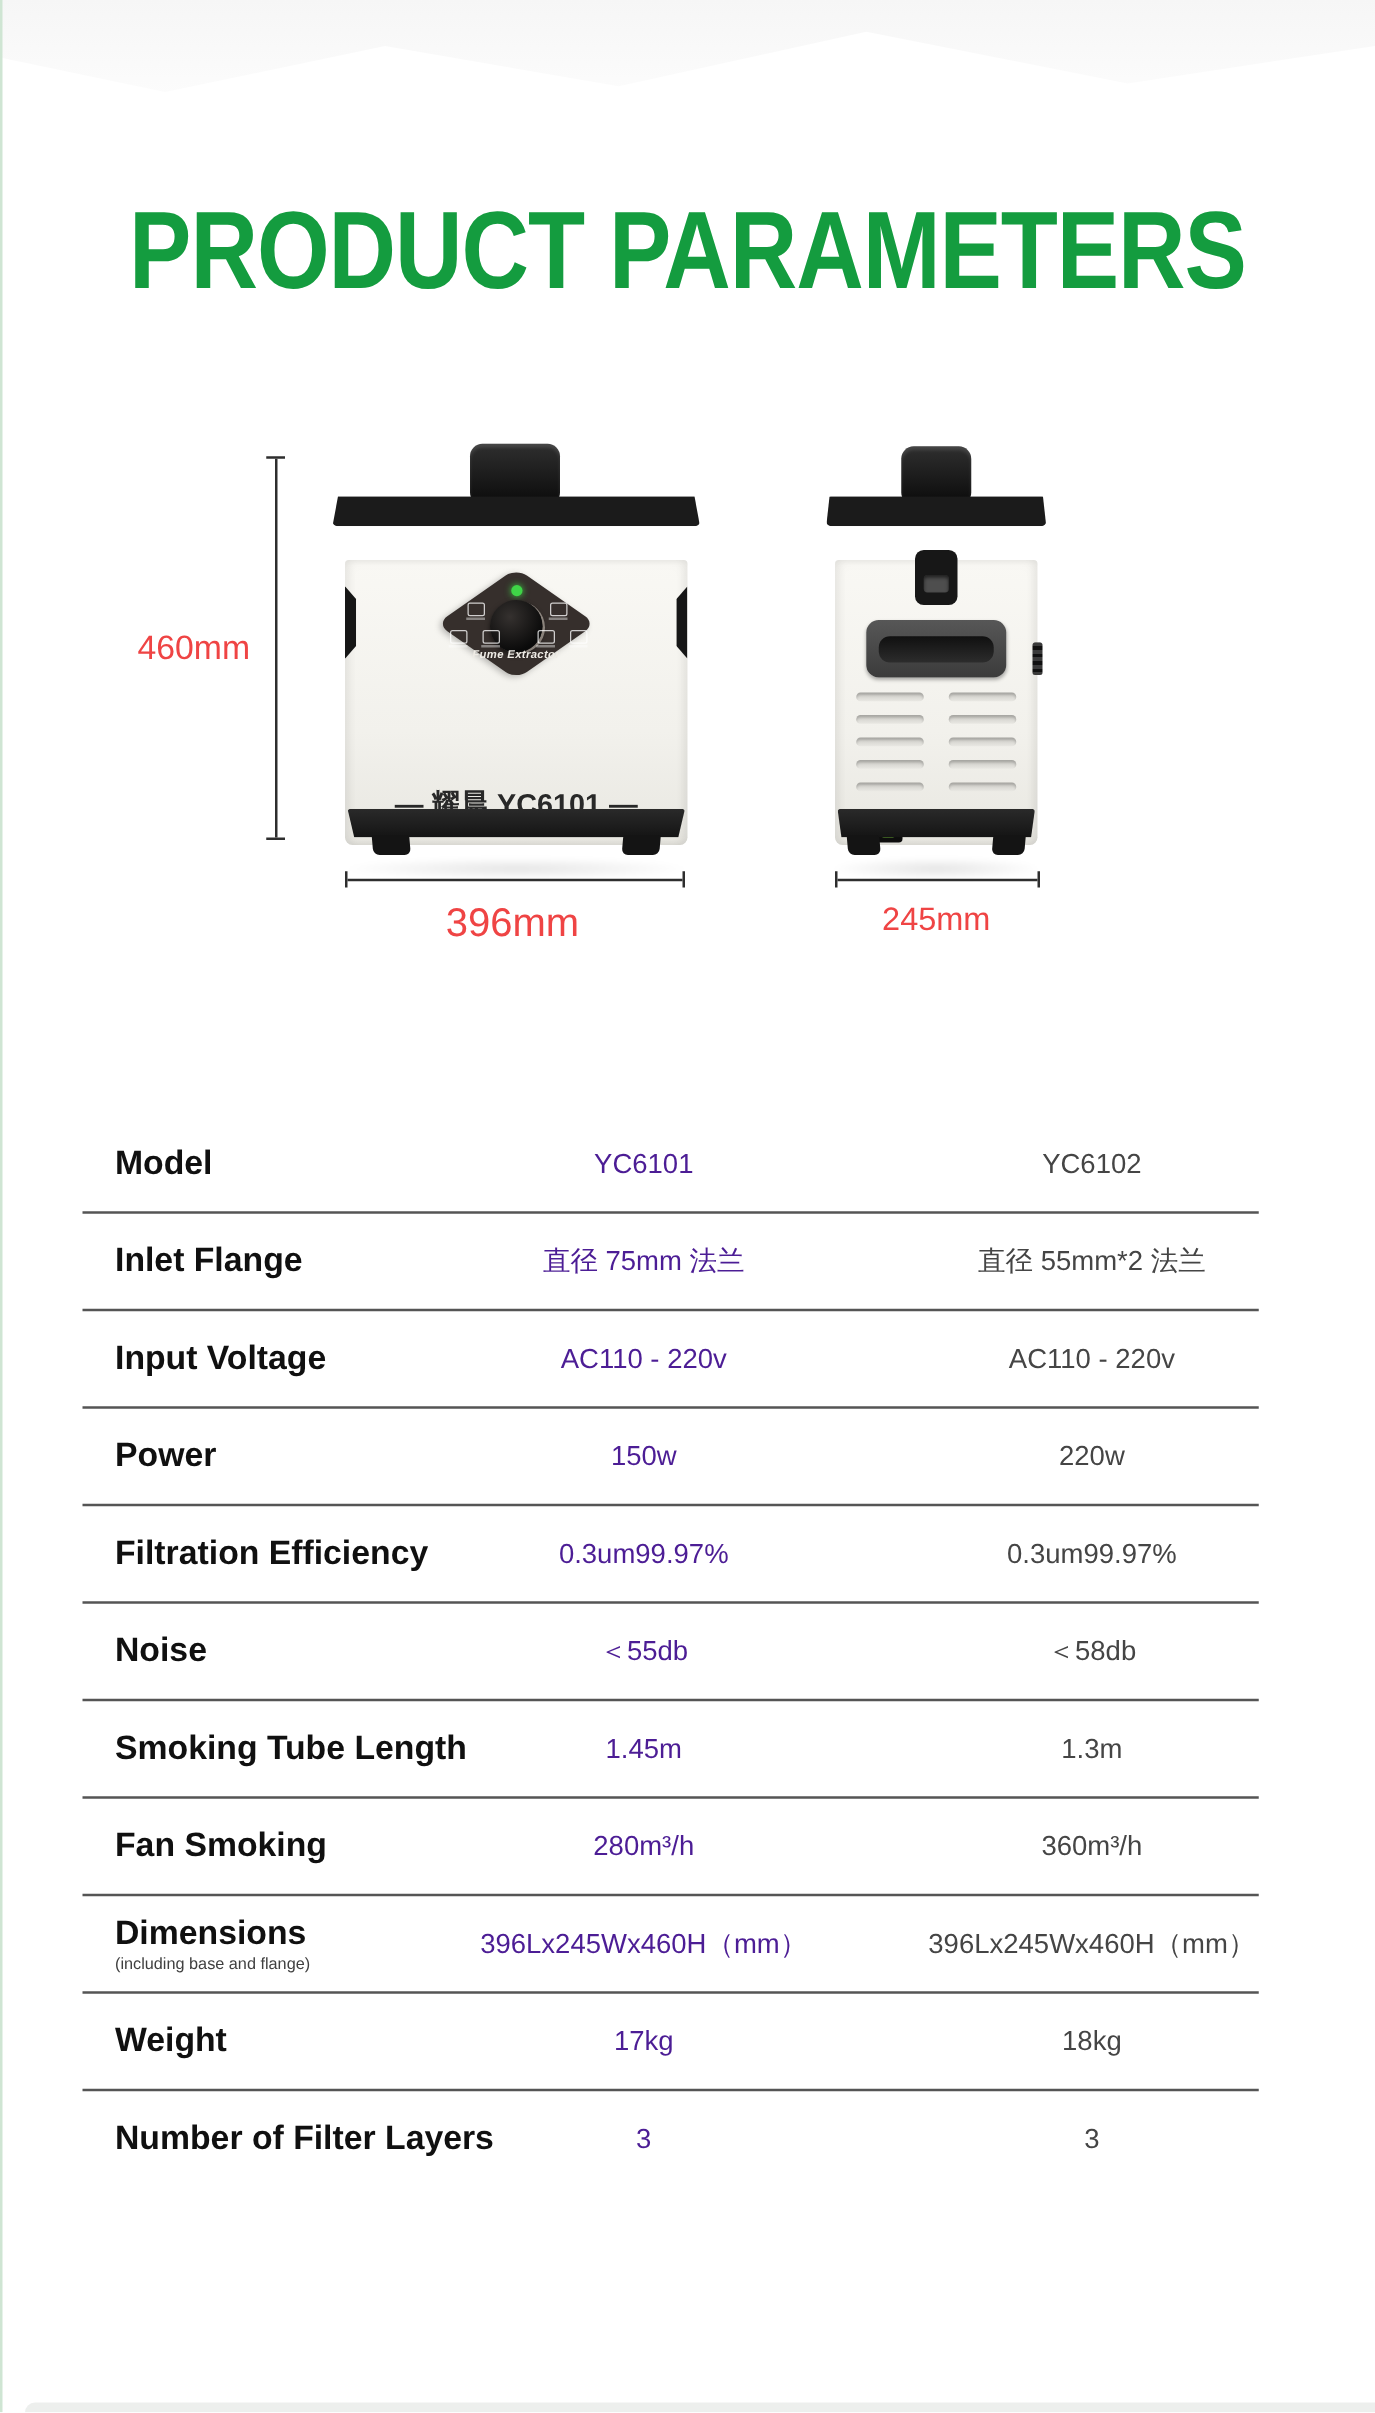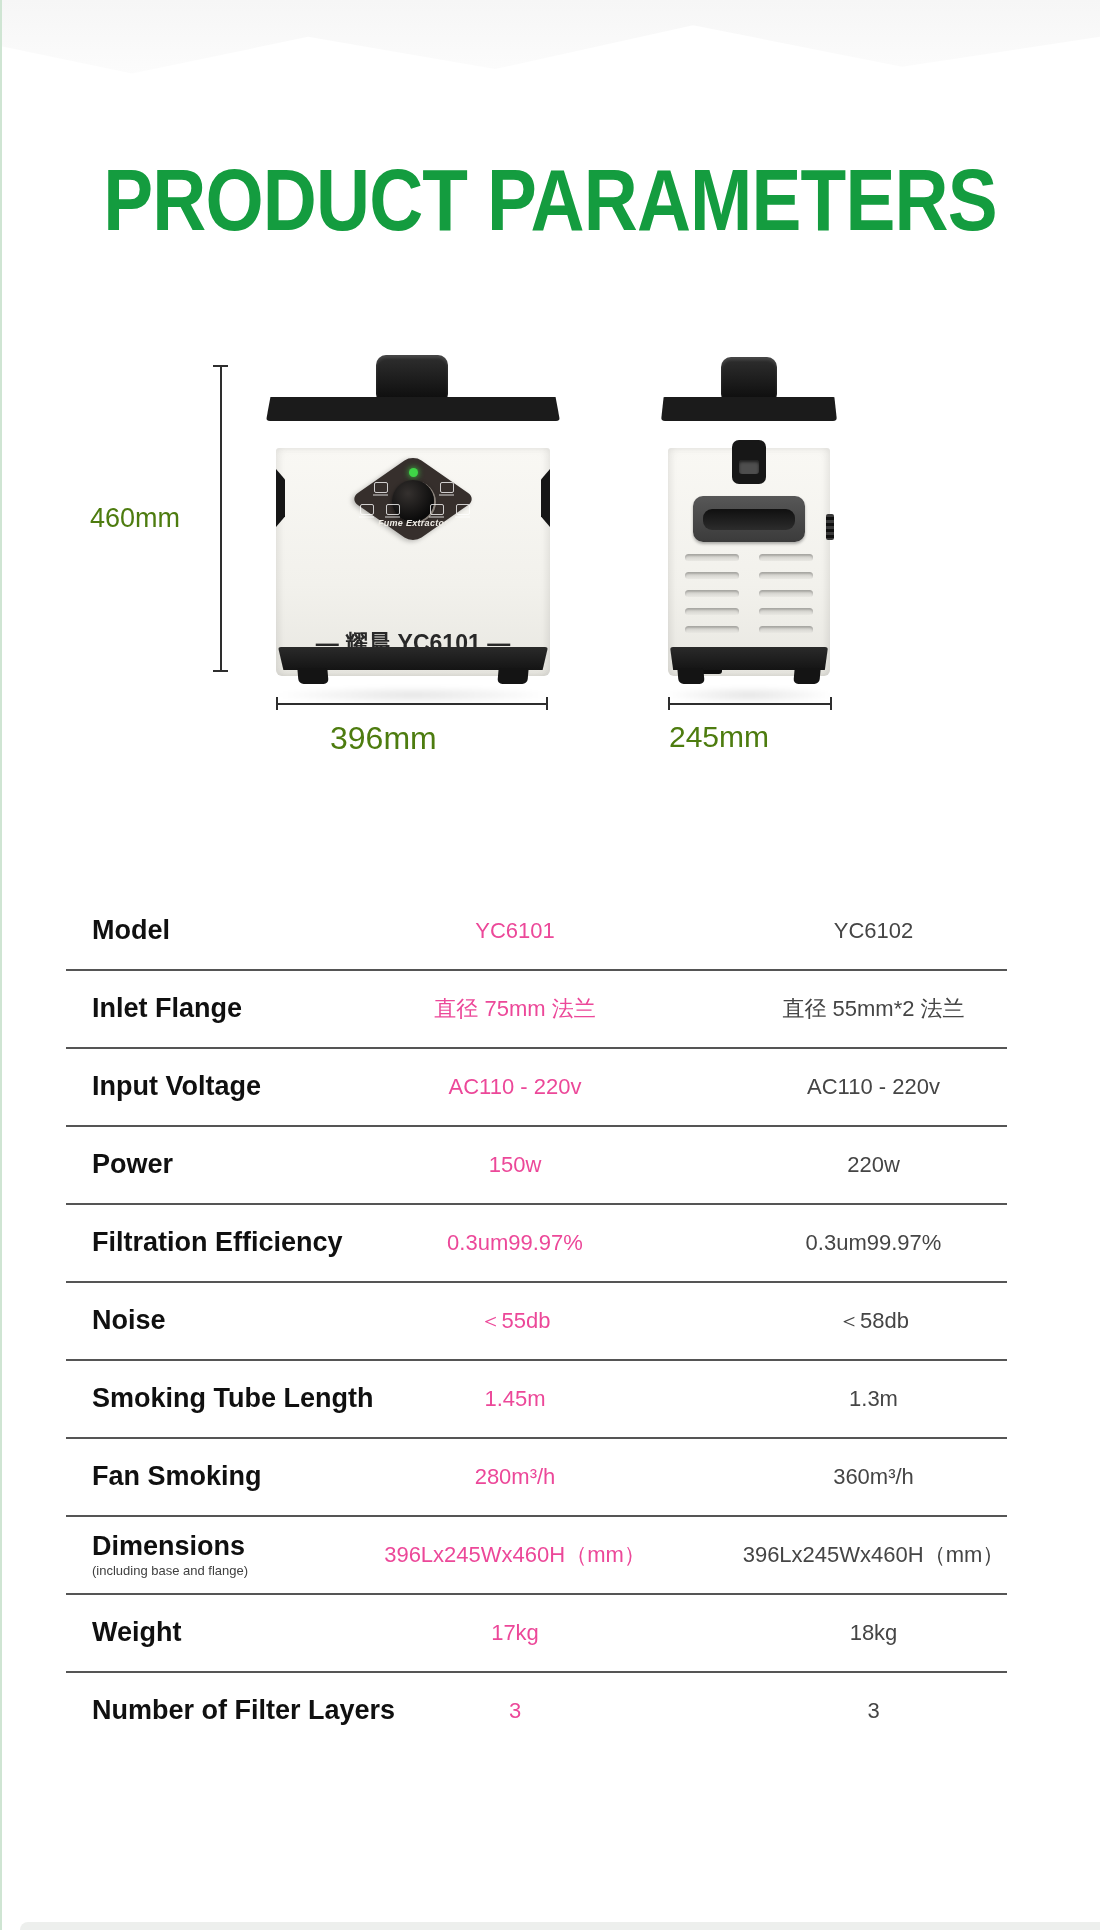--- a/index.html
+++ b/index.html
@@ -24,31 +24,31 @@
   }
 
   
   .figure{position:absolute;left:0;top:340px;width:1100px;height:440px;}
 
   .dim-v{
     position:absolute;left:213px;top:25px;width:15px;height:303px;
     border-top:2px solid #2e2e2e;border-bottom:2px solid #2e2e2e;
     background:linear-gradient(#2e2e2e,#2e2e2e) center/2px 100% no-repeat;
   }
-  .dim-label{position:absolute;font-size:27px;color:#4d7c0f;}
+  .dim-label{position:absolute;font-size:27px;color:#ef4444;text-align:center;}
   .h-label{left:90px;top:163px;width:130px;}
   .dim-h{
     position:absolute;top:357px;height:13px;
     border-left:2px solid #2e2e2e;border-right:2px solid #2e2e2e;
     background:linear-gradient(#2e2e2e,#2e2e2e) center/100% 2px no-repeat;
   }
   .dim-h.front{left:276px;width:268px;}
   .dim-h.side{left:668px;width:160px;}
   .w-label{left:330px;top:380px;width:160px;font-size:32px;}
-  .d-label{left:669px;top:380px;width:160px;font-size:30px;}
+  .d-label{left:669px;top:380px;width:160px;font-size:26px;}
 
   .unit{position:absolute;top:15px;}
   .unit-front{left:273px;width:280px;height:365px;}
   .unit-side{left:664px;width:170px;height:365px;}
 
   .cap{
     position:absolute;background:linear-gradient(180deg,#2f2f2f,#0b0b0b);
     border-radius:10px 10px 9px 9px;box-shadow:inset 0 3px 3px rgba(255,255,255,.12);
   }
   .unit-front .cap{left:103px;top:0;width:72px;height:48px;}
@@ -135,21 +135,21 @@
   .pswitch::before{content:'';position:absolute;left:7px;top:7px;width:3px;height:3px;
          background:#8a8a8a;border-radius:50%;box-shadow:0 7px 0 #8a8a8a;}
 
   
   .spec-table{position:absolute;left:66px;top:893px;width:941px;}
   .t-row{height:76px;display:flex;align-items:center;border-bottom:2px solid #555555;}
   .t-row.last{border-bottom:none;}
   .c-label{width:254px;flex:none;padding-left:26px;box-sizing:border-box;
         font-size:27px;font-weight:700;color:#101010;line-height:1.1;white-space:nowrap;}
   .c-label .sub{display:block;font-size:13px;font-weight:400;color:#404040;margin-top:3px;}
-  .c-v1{width:390px;flex:none;text-align:center;font-size:22px;color:#ec4899;}
+  .c-v1{width:390px;flex:none;text-align:center;font-size:22px;color:#4c1d95;}
   .c-v2{flex:1;text-align:center;padding-left:30px;box-sizing:border-box;
         font-size:22px;color:#454545;}
 </style>
 </head>
 <body>
 
 <div class="canvas">
   <div class="wisp"></div>
   <div class="left-accent"></div>
 

